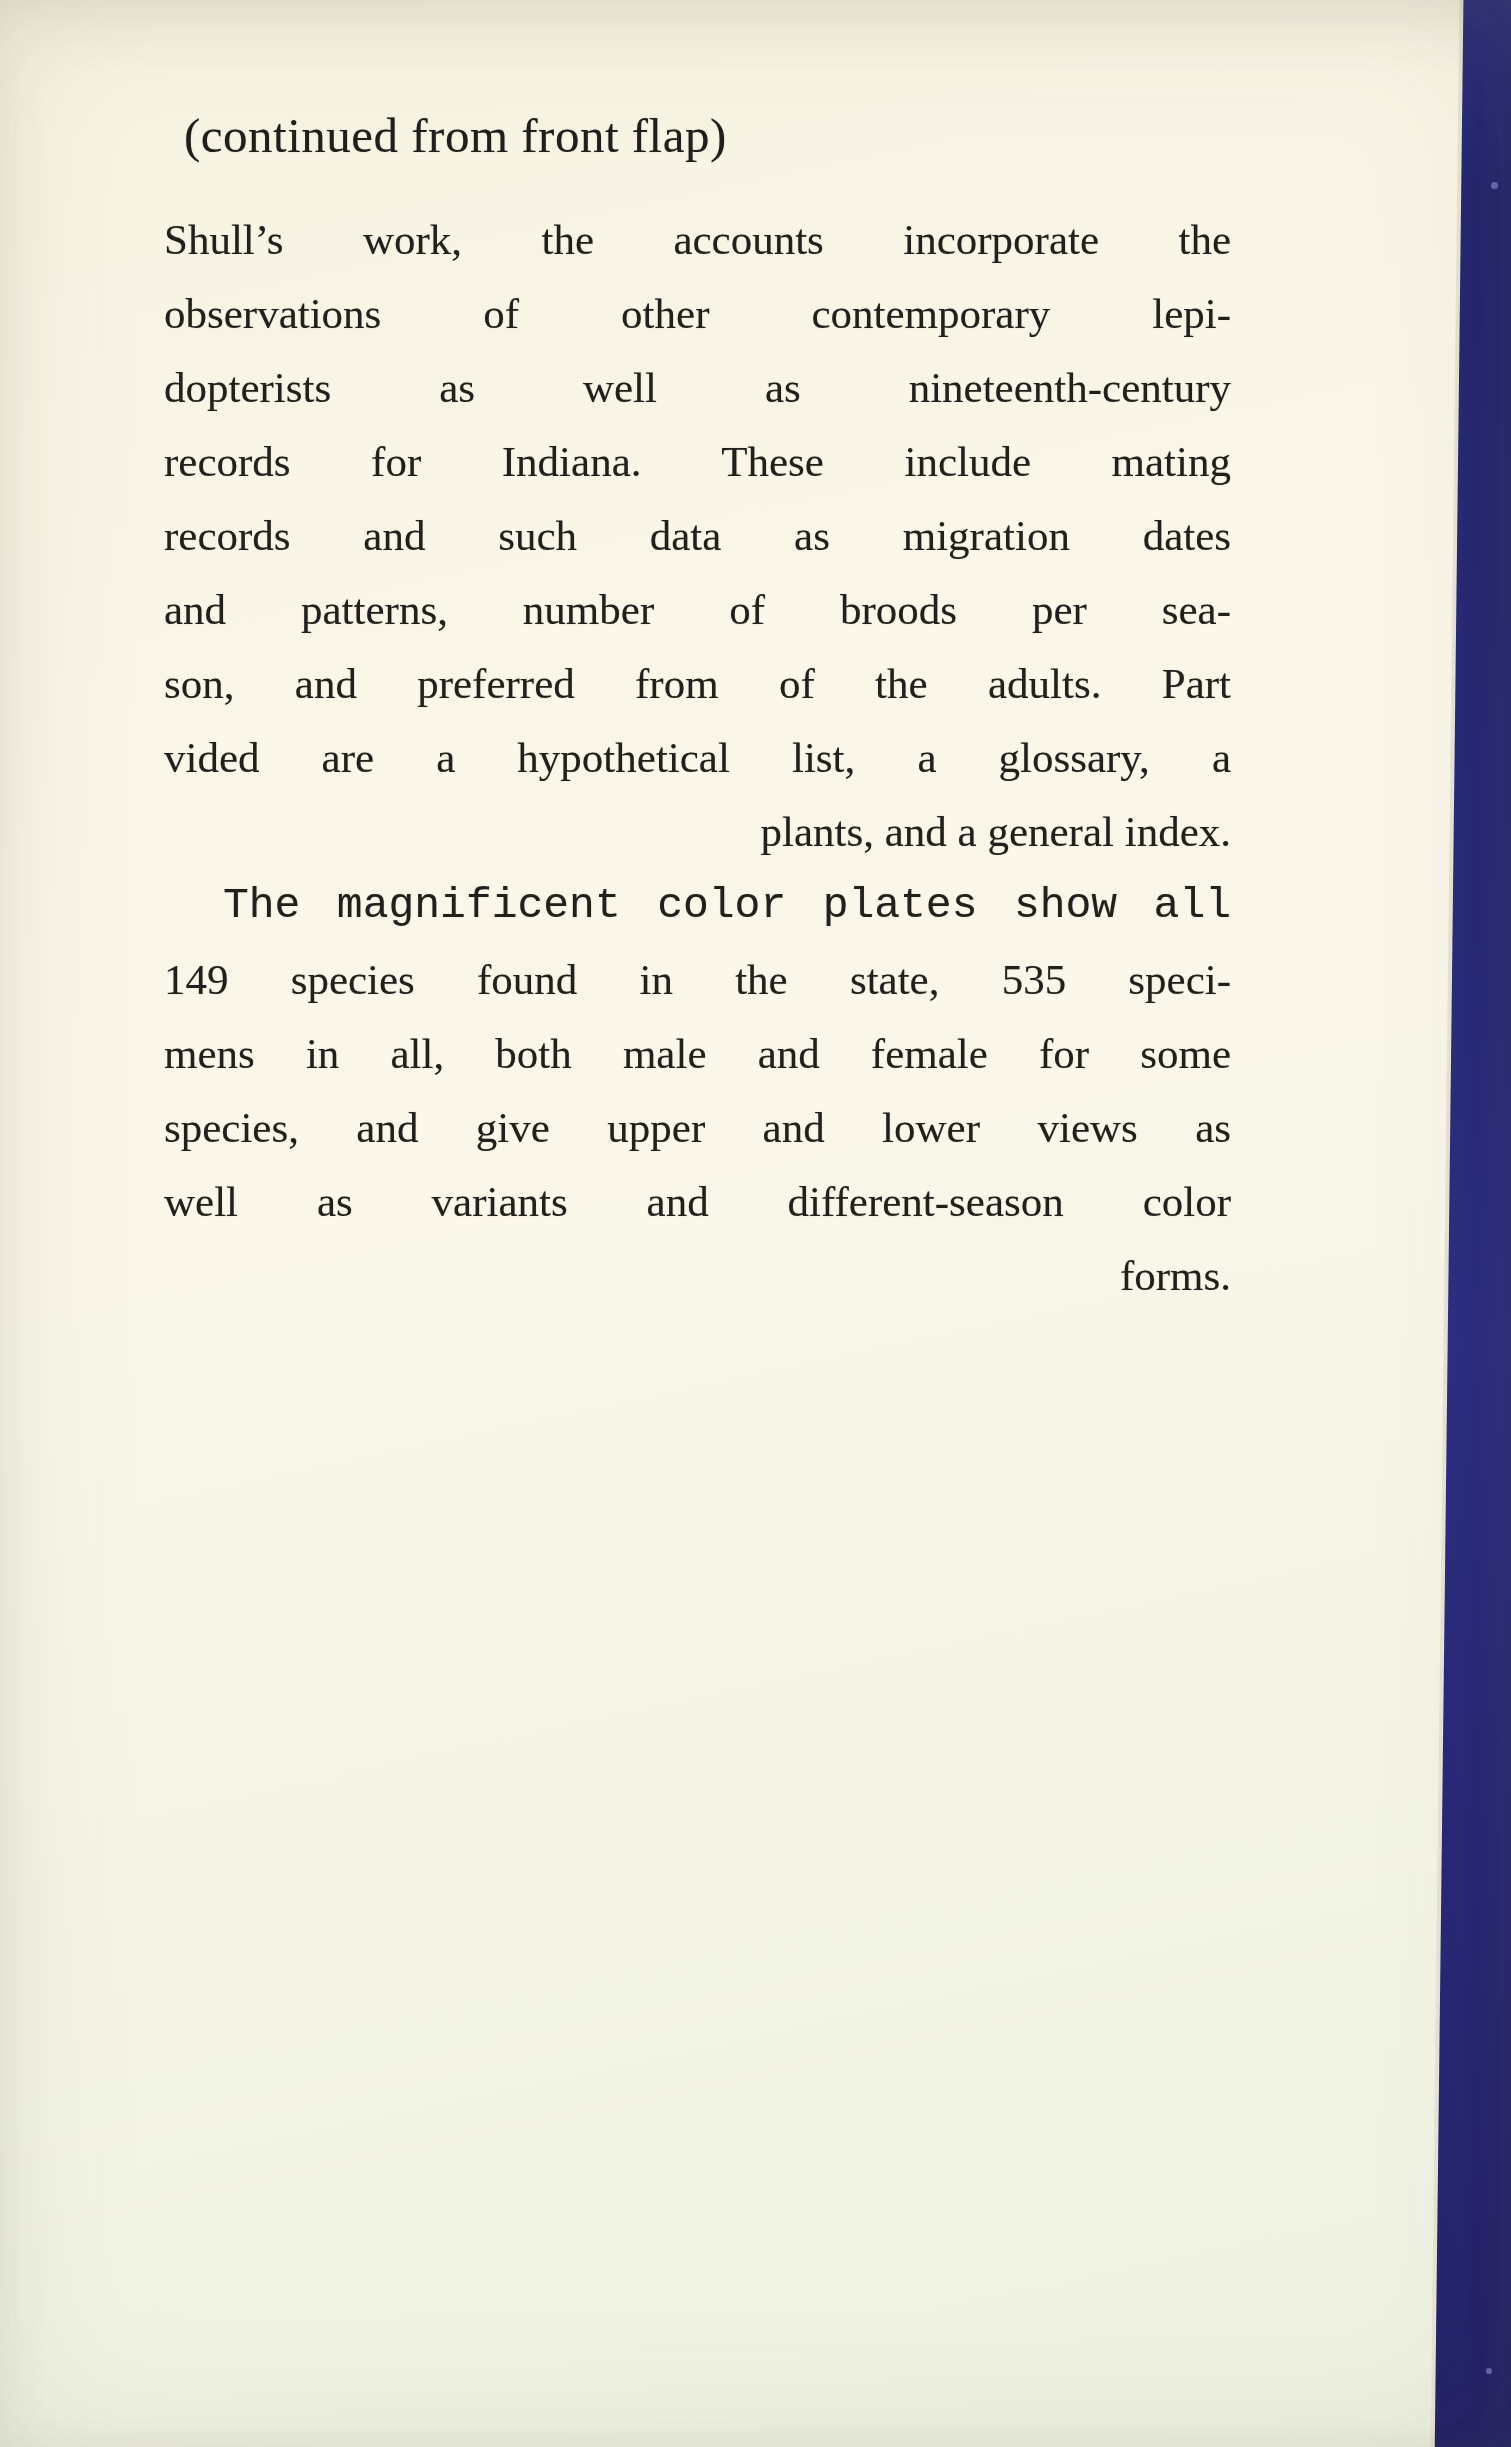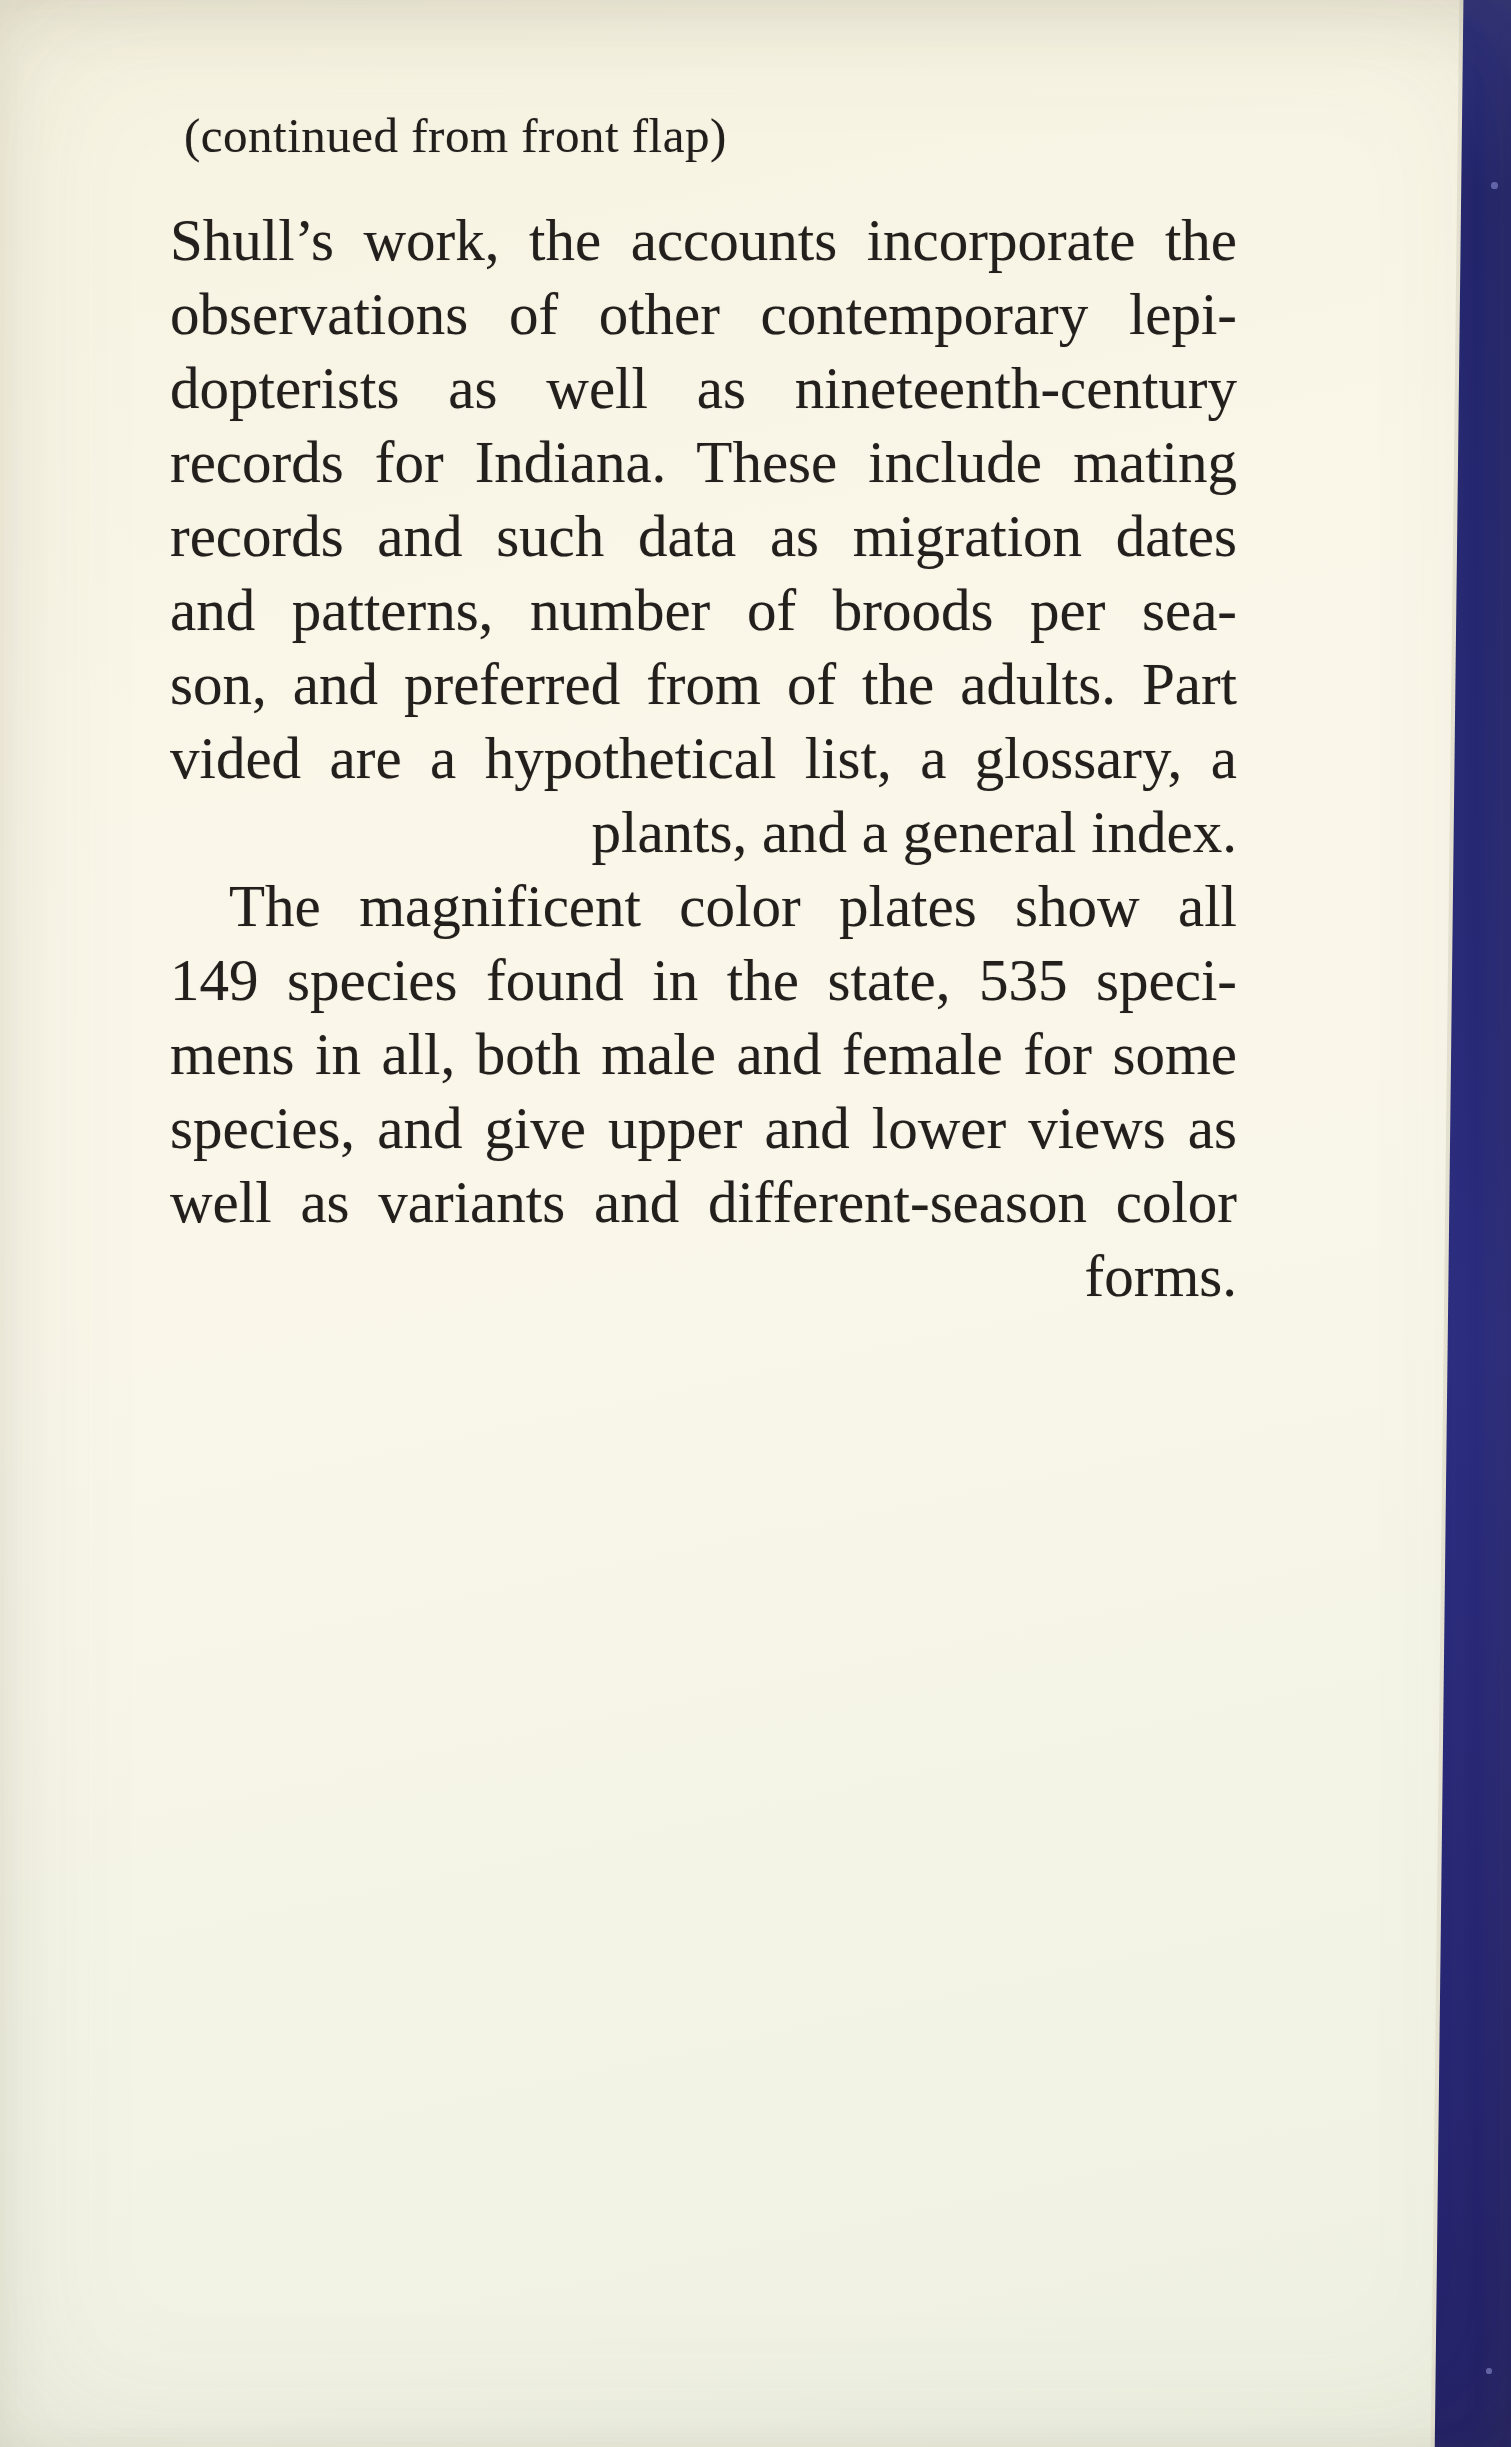--- a/index.html
+++ b/index.html
@@ -78,39 +78,40 @@
     left: 184px;
     top: 107px;
     font-size: 49px;
     letter-spacing: 0.5px;
     color: #211e1c;
     text-shadow: 0 0 1px rgba(33,30,28,0.35);
     white-space: nowrap;
   }
   .flap-body {
     position: absolute;
-    left: 170px;
+    left: 164px;
     top: 203px;
     width: 1067px;
-    font-size: 59px;
+    font-size: 43px;
     line-height: 74px;
     color: #221f1d;
     text-shadow: 0 0 1px rgba(33,30,28,0.30);
   }
   .line {
     text-align: right;
     white-space: nowrap;
   }
   .line.justify {
     white-space: normal;
     text-align: justify;
     text-align-last: justify;
   }
   .line.indent {
     text-indent: 59px;
+    font-family: Liberation Mono, monospace;
   }
 </style>
 </head>
 <body>
 
 <div class="photo">
 
   <div class="paper"></div>
 
   <div class="flap-header">(continued from front flap)</div>

